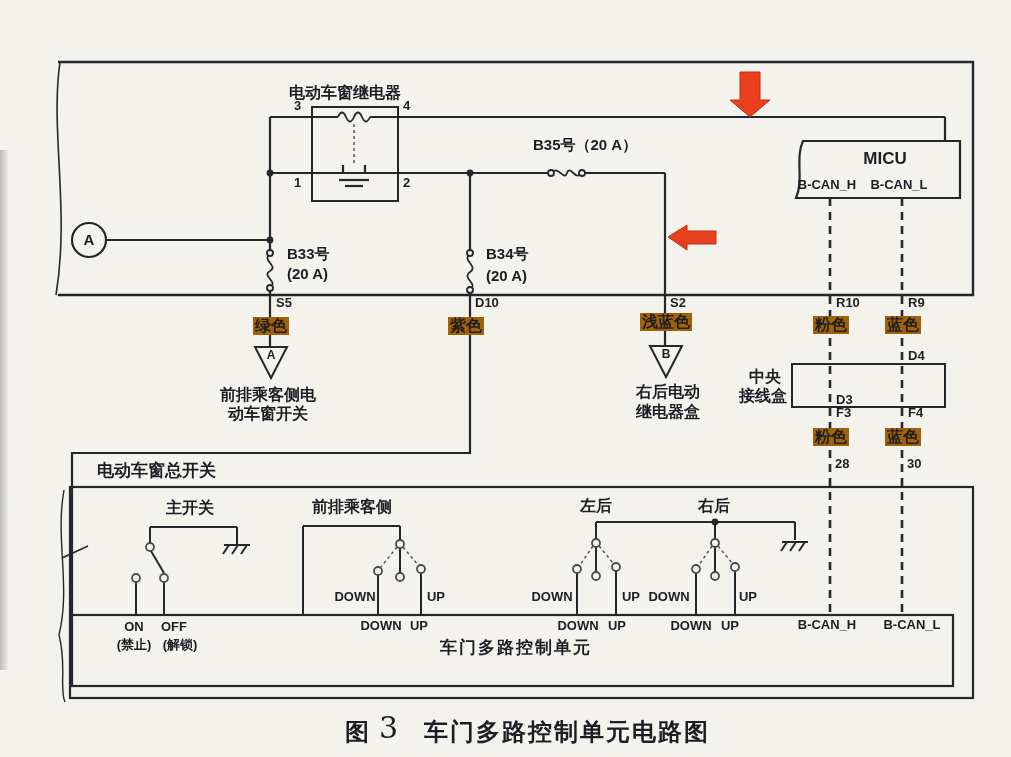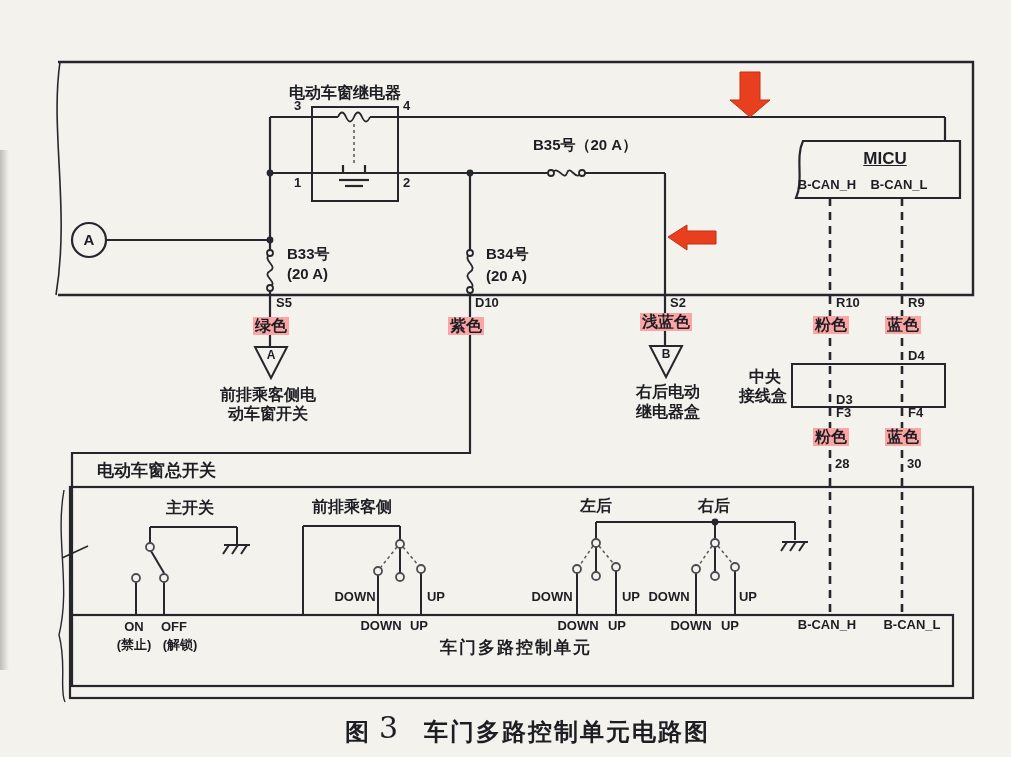--- a/index.html
+++ b/index.html
@@ -2,21 +2,21 @@
 <html><head>
 <meta charset="utf-8">
 <style>
   html,body{margin:0;padding:0;}
   body{background:#e9e8e2;font-family:"Liberation Sans","DejaVu Sans",sans-serif;}
   #stage{position:relative;width:1011px;height:757px;background:#f3f2ec;overflow:hidden;}
   #stage svg{position:absolute;left:0;top:0;}
   .lbl{position:absolute;color:#1d1d24;white-space:nowrap;line-height:1.1;}
   .b{font-weight:bold;}
   .c{transform:translateX(-50%);}
-  .bg{background:#fca5a5;padding:0 2px;}
+  .bg{background:#a16207;padding:0 2px;}
   .s12{font-size:12px;} .s13{font-size:13px;}
   .s15{font-size:15px;} .s16{font-size:16px;} .s17{font-size:17px;}
   .s19{font-size:19px;} .s24{font-size:24px;letter-spacing:2px;}
   .serif{font-family:"DejaVu Serif","Liberation Serif",serif;font-weight:normal;}
   .edgeshade{position:absolute;left:0;top:150px;width:9px;height:520px;
     background:linear-gradient(90deg,rgba(90,90,95,.35),rgba(90,90,95,0));}
 </style>
 </head>
 <body>
 
@@ -231,21 +231,21 @@
 
   <div class="lbl b s13" style="left:475px;top:296px;">D10</div>
   <div class="lbl b s16 c bg" style="left:466px;top:317px;">紫色</div>
 
   <div class="lbl b s13" style="left:670px;top:296px;">S2</div>
   <div class="lbl b s16 c bg" style="left:666px;top:313px;">浅蓝色</div>
   <div class="lbl b s12 c" style="left:666px;top:348px;">B</div>
   <div class="lbl b s16 c" style="left:668px;top:383px;">右后电动</div>
   <div class="lbl b s16 c" style="left:668px;top:403px;">继电器盒</div>
 
-  <div class="lbl b s17 c" style="left:885px;top:150px;text-decoration:underline;">MICU</div>
+  <div class="lbl b s17 c" style="left:885px;top:150px;">MICU</div>
   <div class="lbl b s13 c" style="left:827px;top:178px;">B-CAN_H</div>
   <div class="lbl b s13 c" style="left:899px;top:178px;">B-CAN_L</div>
 
   <div class="lbl b s13" style="left:836px;top:296px;">R10</div>
   <div class="lbl b s13" style="left:908px;top:296px;">R9</div>
   <div class="lbl b s16 c bg" style="left:831px;top:316px;">粉色</div>
   <div class="lbl b s16 c bg" style="left:903px;top:316px;">蓝色</div>
   <div class="lbl b s13" style="left:836px;top:349px;margin-top:44px;">D3</div>
   <div class="lbl b s13" style="left:908px;top:349px;">D4</div>
   <div class="lbl b s16 c" style="left:765px;top:368px;">中央</div>

